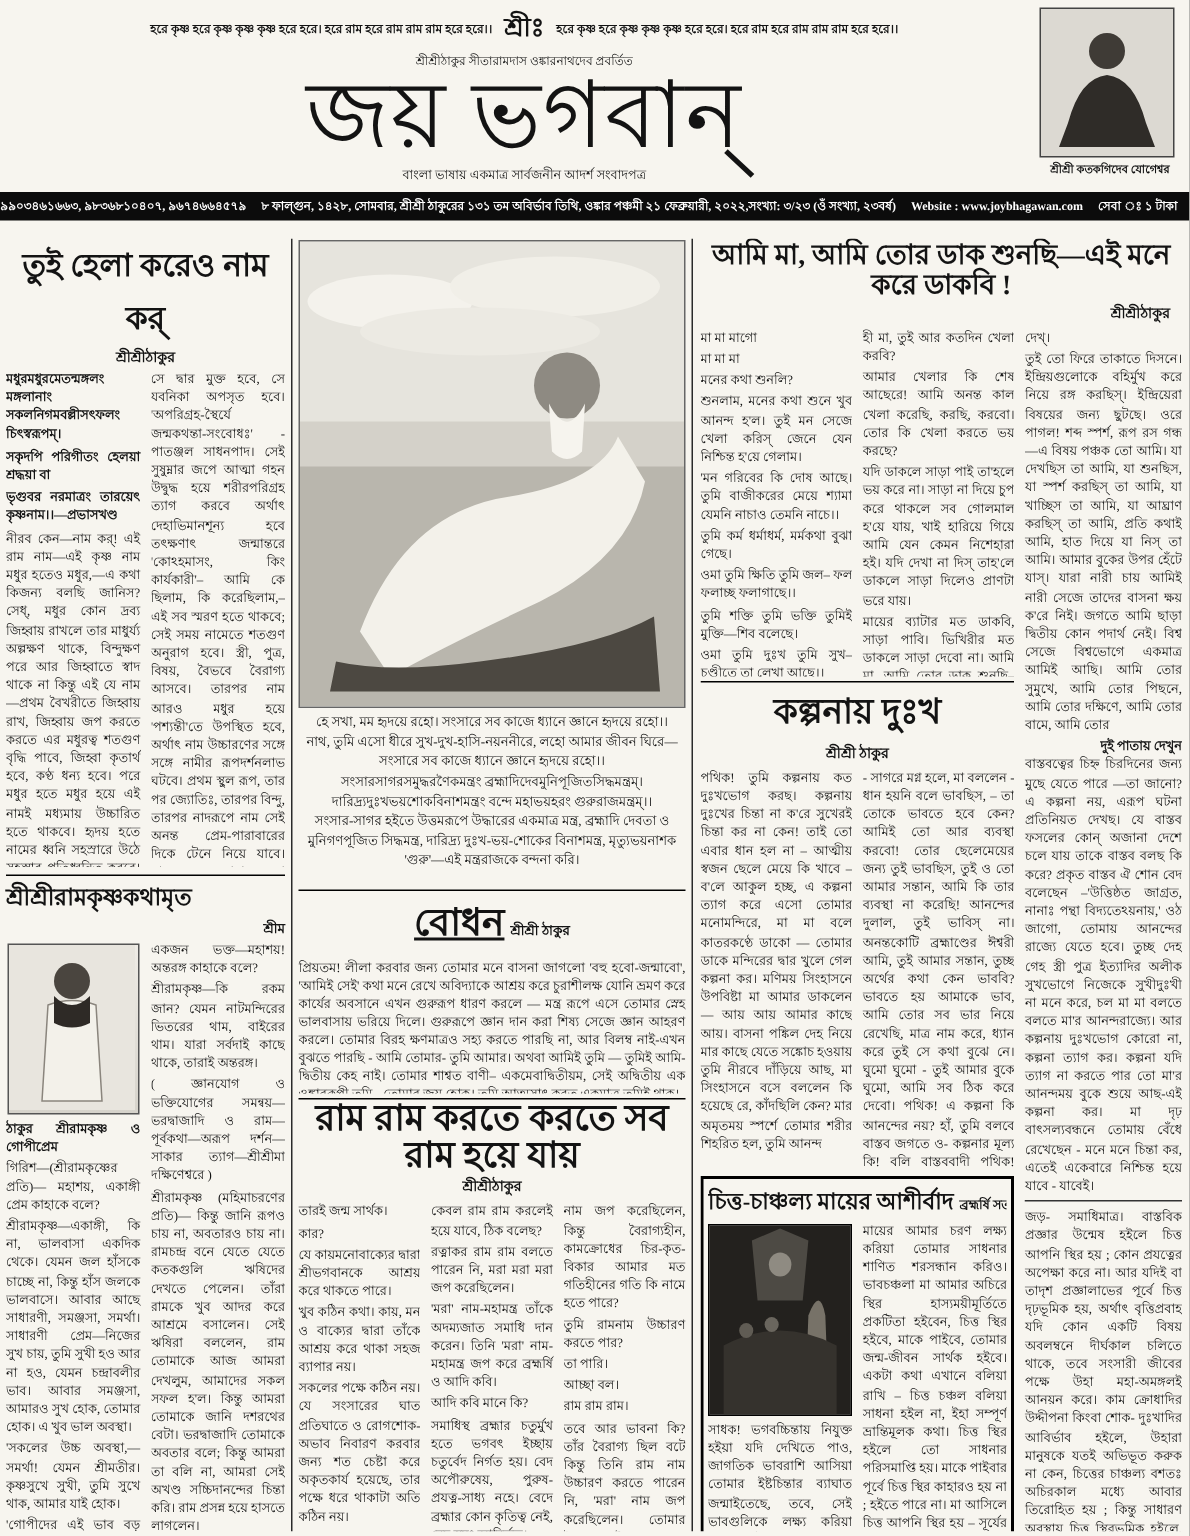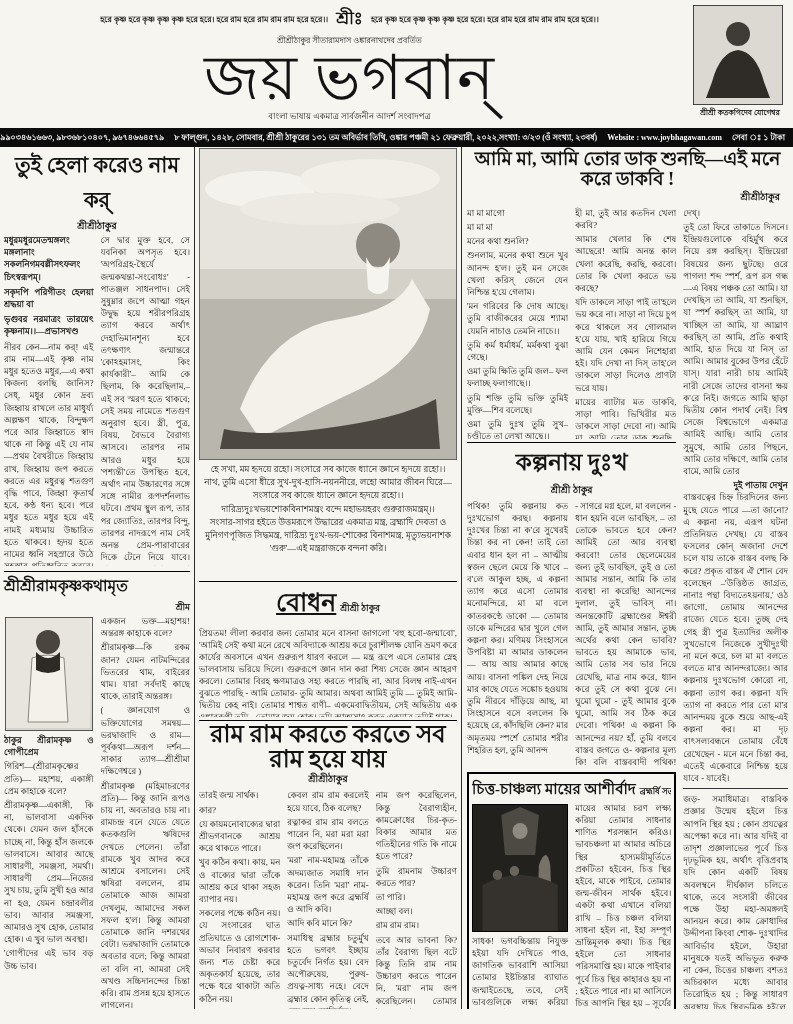--- a/index.html
+++ b/index.html
@@ -15,21 +15,21 @@
   .mantra-row{display:flex;align-items:center;justify-content:center;gap:6px;font-size:8px;font-weight:bold;white-space:nowrap;}
   .shree{font-size:17px;font-weight:bold;padding:0 2px;}
   .founder{font-size:8px;margin-top:1px;}
   .np-title{font-size:62px;font-weight:normal;line-height:1.02;margin:0;letter-spacing:1px;
             font-family:"Liberation Serif","DejaVu Serif",serif;}
   .tagline{font-size:8.5px;margin-top:0px;}
   
   .infobar{background:#0c0c0c;color:#fff;font-size:8px;font-weight:bold;display:flex;gap:10px;
            align-items:center;justify-content:flex-end;padding:3px 8px;white-space:nowrap;overflow:hidden;}
   
-  .content{display:flex;height:862px;overflow:hidden;}
+  .content{display:flex;height:862px;overflow:hidden;margin-top:12px;}
   .lgroup{width:194px;flex:0 0 194px;padding:2px 4px;box-sizing:border-box;overflow:hidden;}
   .mgroup{width:268px;flex:0 0 268px;border-left:1px solid #2a2a2a;border-right:1px solid #2a2a2a;
           padding:1px 4px;box-sizing:border-box;overflow:hidden;}
   .rgroup{flex:1;padding:2px 5px;box-sizing:border-box;overflow:hidden;min-width:0;}
   h2,h3{margin:0;font-weight:bold;}
   .byline{text-align:center;font-size:9.5px;font-weight:bold;}
   .byline.r{text-align:right;padding-right:8px;}
   .cols{display:flex;gap:7px;overflow:hidden;}
   .col{flex:1;min-width:0;font-size:8.6px;line-height:1.42;text-align:justify;overflow:hidden;}
   .col p{margin:0 0 2px 0;}
@@ -151,20 +151,21 @@
                 <rect width="84" height="110" fill="#e8e5de"></rect>
                 <circle cx="42" cy="24" r="12" fill="#4a453f"></circle>
                 <path d="M26 40 Q42 34 58 40 L62 104 L22 104 Z" fill="#f3f1ea" stroke="#8a857d"></path>
                 <path d="M30 34 Q42 46 54 34 L54 52 Q42 58 30 52 Z" fill="#2e2a26"></path>
               </svg>
             </div>
             <p class="lead-line">ঠাকুর শ্রীরামকৃষ্ণ ও গোপীপ্রেম</p>
             <div>
                 <p>গিরিশ—(শ্রীরামকৃষ্ণের প্রতি)— মহাশয়, একাঙ্গী প্রেম কাহাকে বলে?</p>
                 <p>শ্রীরামকৃষ্ণ—একাঙ্গী, কি না, ভালবাসা একদিক থেকে। যেমন জল হাঁসকে চাচ্ছে না, কিন্তু হাঁস জলকে ভালবাসে। আবার আছে সাধারণী, সমঞ্জসা, সমর্থা। সাধারণী প্রেম—নিজের সুখ চায়, তুমি সুখী হও আর না হও, যেমন চন্দ্রাবলীর ভাব। আবার সমঞ্জসা, আমারও সুখ হোক, তোমার হোক। এ খুব ভাল অবস্থা।</p>
+                <p>'সকলের উচ্চ অবস্থা,— সমর্থা! যেমন শ্রীমতীর। কৃষ্ণসুখে সুখী, তুমি সুখে থাক, আমার যাই হোক।</p>
                 <p>'গোপীদের এই ভাব বড় উচ্চ ভাব।</p>
               </div>
           </div>
           <div class="col">
             <div>
                 <p>একজন ভক্ত—মহাশয়! অন্তরঙ্গ কাহাকে বলে?</p>
                 <p>শ্রীরামকৃষ্ণ—কি রকম জান? যেমন নাটমন্দিরের ভিতরের থাম, বাইরের থাম। যারা সর্বদাই কাছে থাকে, তারাই অন্তরঙ্গ।</p>
                 <p>( জ্ঞানযোগ ও ভক্তিযোগের সমন্বয়—ভরদ্বাজাদি ও রাম—পূর্বকথা—অরূপ দর্শন—সাকার ত্যাগ—শ্রীশ্রীমা দক্ষিণেশ্বরে )</p>
                 <p>শ্রীরামকৃষ্ণ (মহিমাচরণের প্রতি)— কিন্তু জানি রূপও চায় না, অবতারও চায় না। রামচন্দ্র বনে যেতে যেতে কতকগুলি ঋষিদের দেখতে পেলেন। তাঁরা রামকে খুব আদর করে আশ্রমে বসালেন। সেই ঋষিরা বললেন, রাম তোমাকে আজ আমরা দেখলুম, আমাদের সকল সফল হ'ল। কিন্তু আমরা তোমাকে জানি দশরথের বেটা। ভরদ্বাজাদি তোমাকে অবতার বলে; কিন্তু আমরা তা বলি না, আমরা সেই অখণ্ড সচ্চিদানন্দের চিন্তা করি। রাম প্রসন্ন হয়ে হাসতে লাগলেন।</p>
               </div>
@@ -188,20 +189,21 @@
           <path d="M166 108 Q178 132 190 108 L188 140 Q178 150 168 140 Z" fill="#f6f4ee"></path>
           <path d="M40 260 Q70 180 140 170 Q200 160 212 130 L230 160 Q220 210 160 240 Q100 268 60 290 Z" fill="#f3f1ea"></path>
           <path d="M20 300 L240 300 L236 250 Q200 270 120 280 Q60 288 24 280 Z" fill="#4c4841"></path>
         </svg>
       </figure>
 
       <div class="verse">
           <p>হে সখা, মম হৃদয়ে রহো। সংসারে সব কাজে ধ্যানে জ্ঞানে হৃদয়ে রহো।।</p>
           <p>নাথ, তুমি এসো ধীরে সুখ-দুখ-হাসি-নয়ননীরে, লহো আমার জীবন ঘিরে—</p>
           <p>সংসারে সব কাজে ধ্যানে জ্ঞানে হৃদয়ে রহো।।</p>
+          <p>সংসারসাগরসমুদ্ধরণৈকমন্ত্রং ব্রহ্মাদিদেবমুনিপূজিতসিদ্ধমন্ত্রম্।</p>
           <p>দারিদ্র্যদুঃখভয়শোকবিনাশমন্ত্রং বন্দে মহাভয়হরং গুরুরাজমন্ত্রম্।।</p>
           <p>সংসার-সাগর হইতে উত্তমরূপে উদ্ধারের একমাত্র মন্ত্র, ব্রহ্মাদি দেবতা ও</p>
           <p>মুনিগণপূজিত সিদ্ধমন্ত্র, দারিদ্র্য দুঃখ-ভয়-শোকের বিনাশমন্ত্র, মৃত্যুভয়নাশক</p>
           <p>'গুরু'—এই মন্ত্ররাজকে বন্দনা করি।</p>
         </div>
 
       <article class="bodhon">
         <div class="bodhon-head">
           <h2 class="bodhon-title">বোধন</h2>
           <span class="bodhon-by">শ্রীশ্রী ঠাকুর</span>

